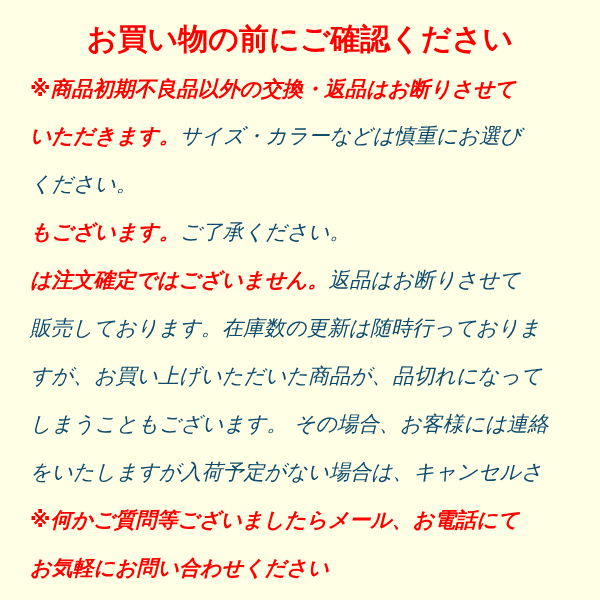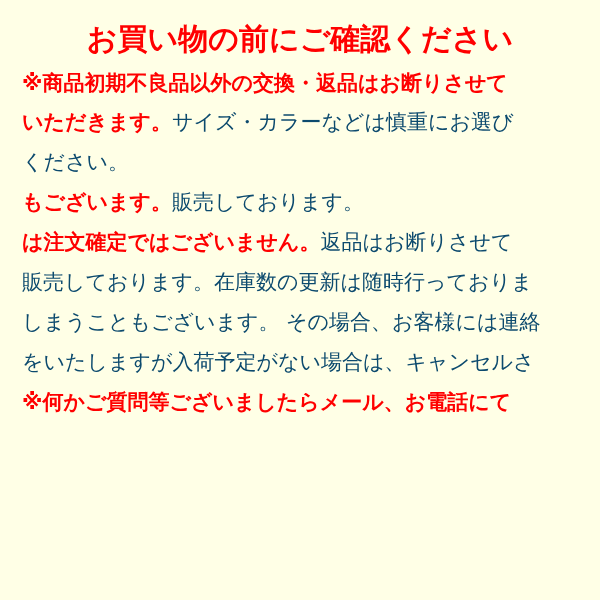--- a/index.html
+++ b/index.html
@@ -43,21 +43,22 @@
   }
   .red {
     color: #ff0000;
     font-weight: bold;
   }
   .blk {
     color: #0c4a6e;
     font-weight: normal;
   }
   .tight {
-    margin: 8px;
+    margin: 16px;
+    font-style: italic;
   }
 </style>
 </head>
 <body>
 
 <div class="page">
 
   <div class="notice-title">お買い物の前にご確認ください</div>
 
   <div class="body-block">
@@ -66,34 +67,40 @@
       <span class="red">※商品初期不良品以外の交換・返品はお断りさせて</span>
     </p>
     <p class="para tight">
       <span class="red">いただきます。</span><span class="blk">サイズ・カラーなどは慎重にお選び</span>
     </p>
     <p class="para tight">
       <span class="blk">ください。</span>
     </p>
 
     <p class="para tight">
-      <span class="red">もございます。</span><span class="blk">販売しております。</span>
+      <span class="red">もございます。</span><span class="blk">ご了承ください。</span>
     </p>
 
     <p class="para tight">
       <span class="red">は注文確定ではございません。</span><span class="blk">返品はお断りさせて</span>
     </p>
     <p class="para tight">
       <span class="blk">販売しております。在庫数の更新は随時行っておりま</span>
+    </p>
+    <p class="para tight">
+      <span class="blk">すが、お買い上げいただいた商品が、品切れになって</span>
     </p>
     <p class="para tight">
       <span class="blk">しまうこともございます。 その場合、お客様には連絡</span>
     </p>
     <p class="para tight">
       <span class="blk">をいたしますが入荷予定がない場合は、キャンセルさ</span>
     </p>
 
     <p class="para tight">
       <span class="red">※何かご質問等ございましたらメール、お電話にて</span>
     </p>
+    <p class="para tight">
+      <span class="red">お気軽にお問い合わせください</span>
+    </p>
 
   </div>
 </div>
 
 </body></html>

